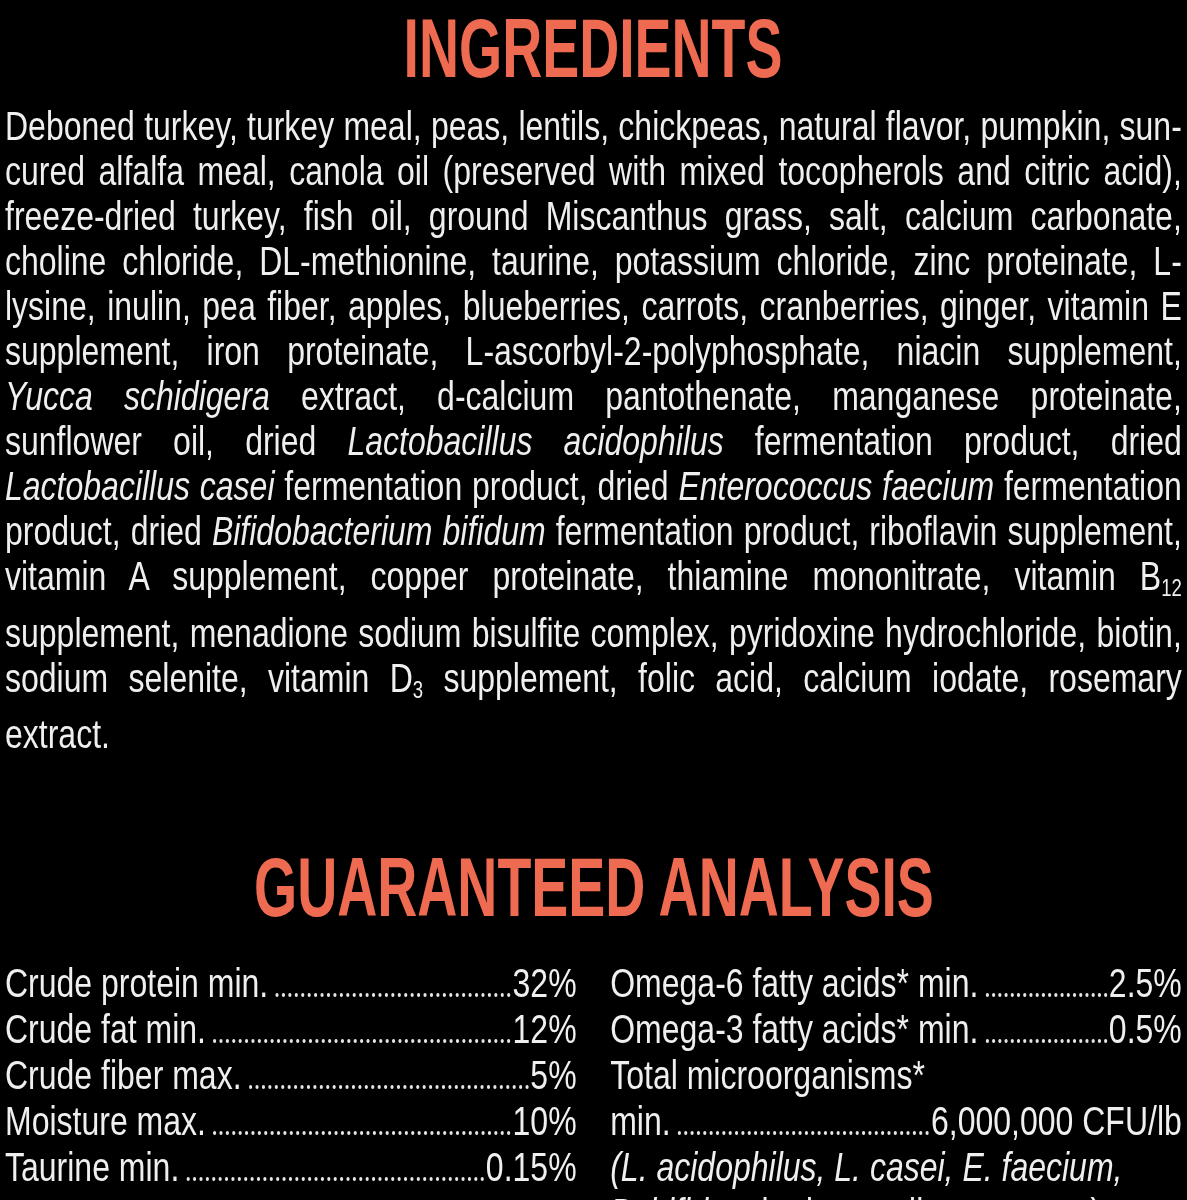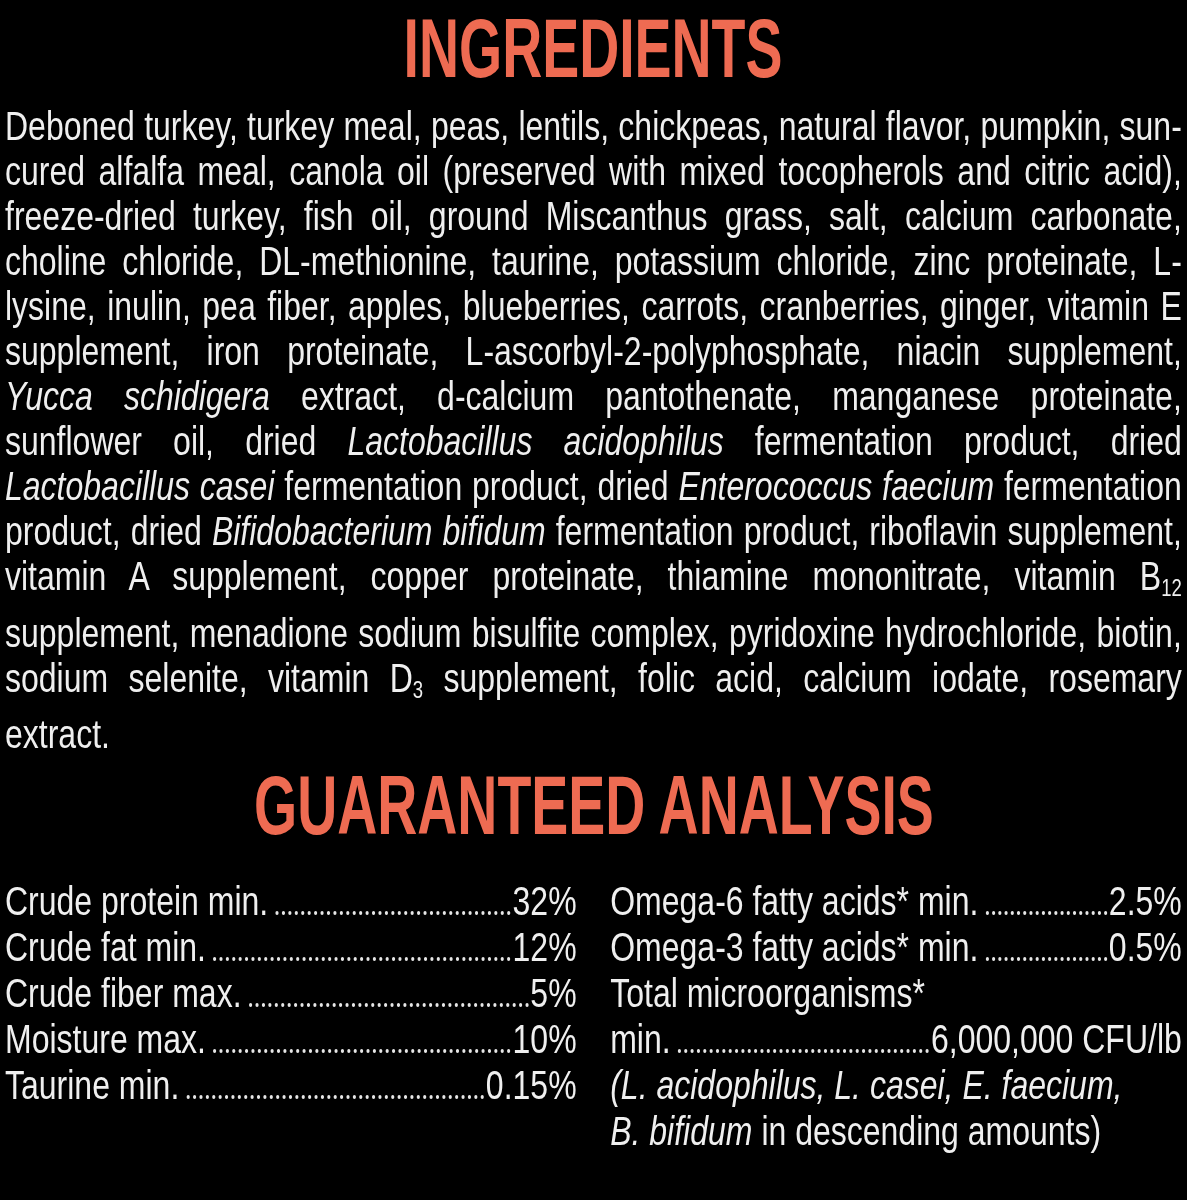--- a/index.html
+++ b/index.html
@@ -30,21 +30,21 @@
     text-align: center;
     color: var(--accent);
     letter-spacing: 0;
     white-space: nowrap;
   }
   .display .squeeze {
     display: inline-block;
     transform: scaleX(0.66);
     transform-origin: center bottom;
   }
-  .display.ga { }
+  .display.ga { margin-top: 82px; }
 
   
   .condense {
     width: 1471px;              
     margin-left: 5px;
     transform: scaleX(0.8);
     transform-origin: left top;
   }
 
   .para {

